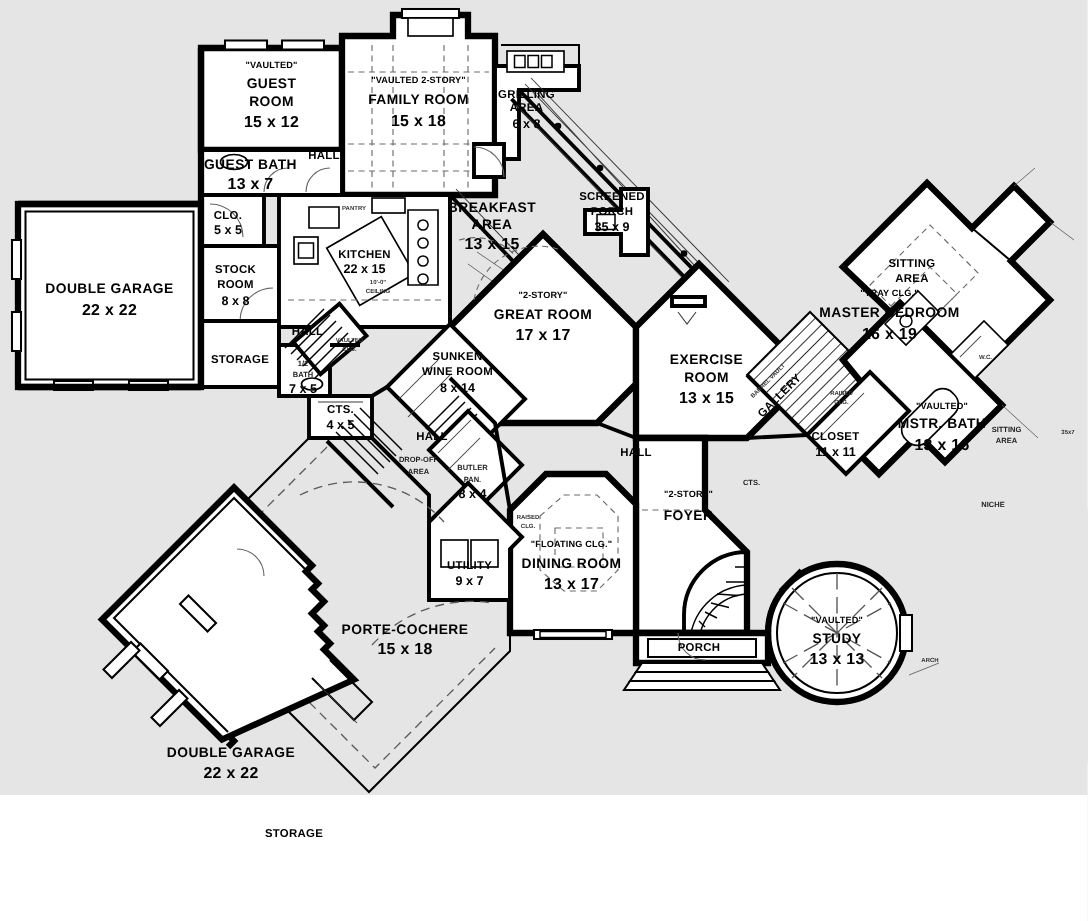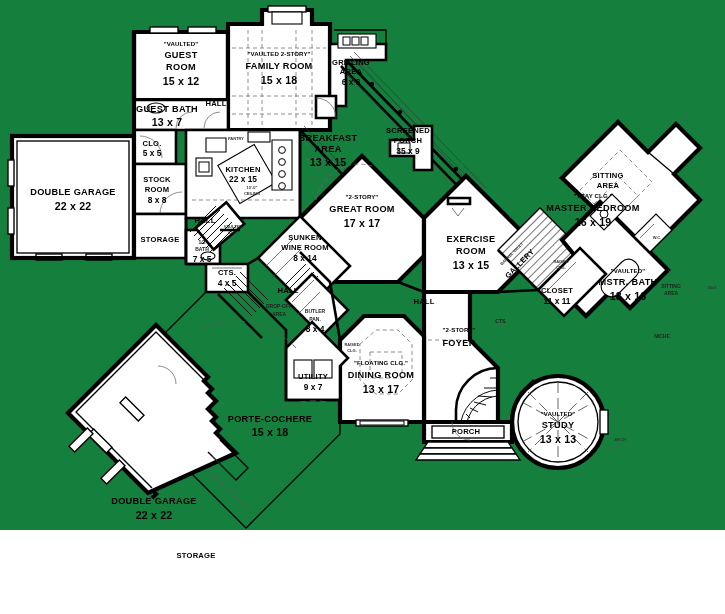--- a/index.html
+++ b/index.html
@@ -1,17 +1,17 @@
 <!DOCTYPE html>
 <html><head>
 <meta charset="utf-8">
 <style>
   html,body{margin:0;padding:0;background:#ffffff;}
   body{width:725px;height:614px;overflow:hidden;font-family:"Liberation Sans",sans-serif;}
-  #plan{position:relative;width:725px;height:530px;background:#15803d;}
+  #plan{position:relative;width:725px;height:530px;background:#e5e5e5;}
   svg#fp{position:absolute;left:0;top:0;width:725px;height:614px;}
 
   
   .wall-ext{fill:none;stroke:#000;stroke-width:4.2;stroke-linejoin:miter;stroke-linecap:butt;}
   .wall-ext-f{fill:#fff;stroke:#000;stroke-width:4.2;stroke-linejoin:miter;}
   .wall-med{fill:none;stroke:#000;stroke-width:2.6;stroke-linejoin:miter;}
   .wall-med-f{fill:#fff;stroke:#000;stroke-width:2.6;stroke-linejoin:miter;}
   .wall-thin{fill:none;stroke:#000;stroke-width:1.35;stroke-linejoin:miter;}
   .wall-thin-f{fill:#fff;stroke:#000;stroke-width:1.35;stroke-linejoin:miter;}
   .hair{fill:none;stroke:#3a3a3a;stroke-width:0.7;}

